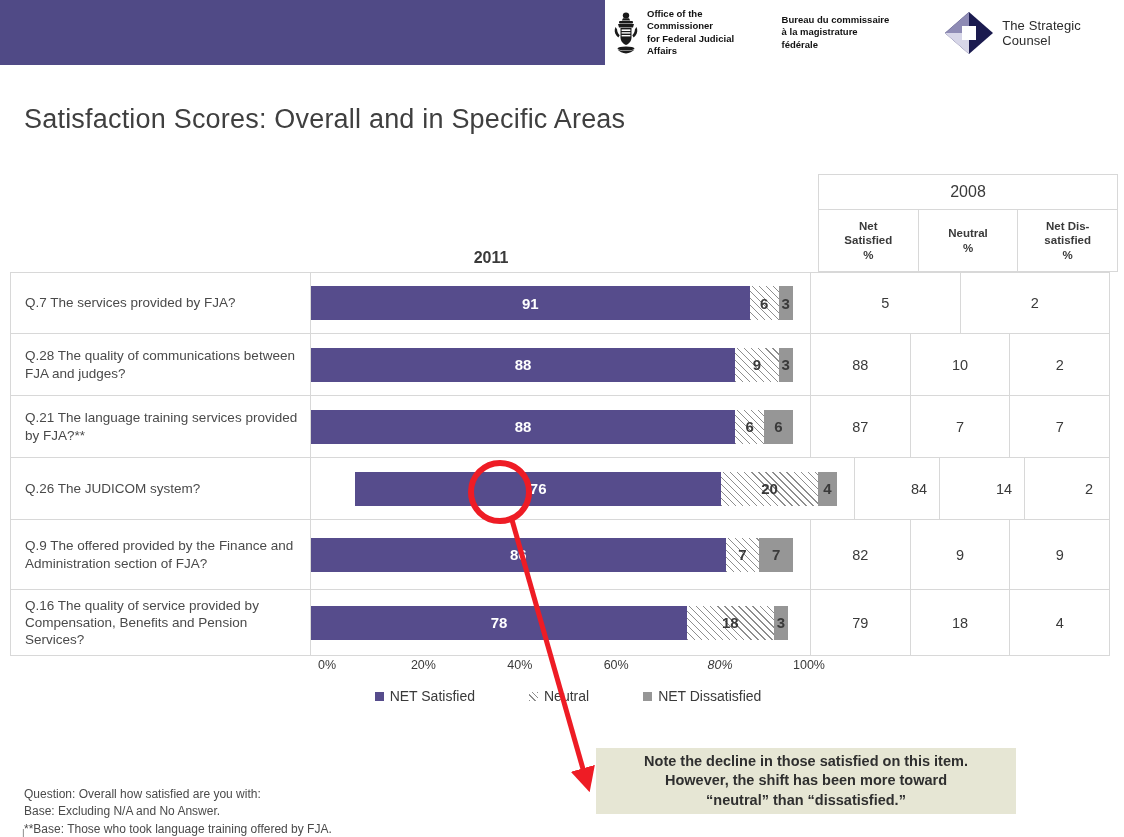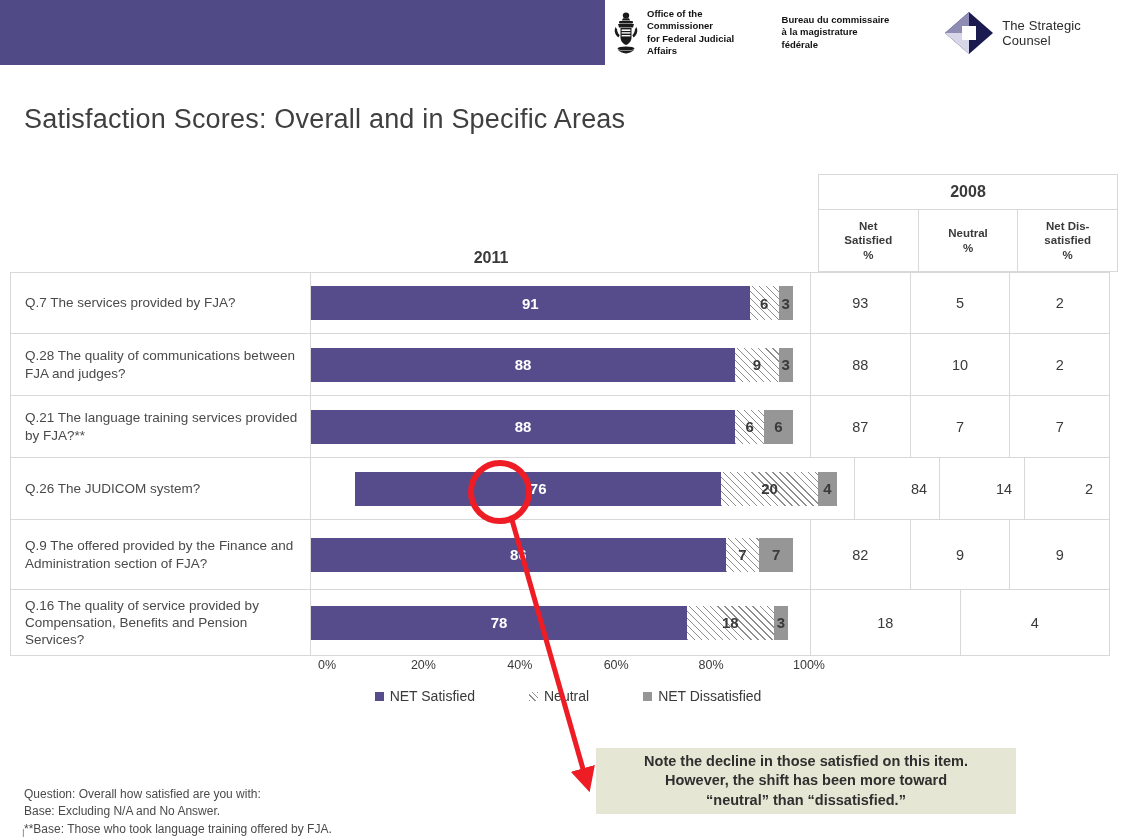--- a/index.html
+++ b/index.html
@@ -75,21 +75,21 @@
   .grp-2008 {
     position: absolute;
     left: 818px; top: 174px;
     width: 300px; height: 36px;
     border: 1px solid #d8d8d8;
     box-sizing: border-box;
     display: flex;
     align-items: center;
     justify-content: center;
     font-size: 16px;
-    font-weight: bold;
+    font-weight: normal;
     color: #3a3a3a;
   }
   .sub-2008 {
     position: absolute;
     left: 818px; top: 210px;
     width: 300px; height: 62px;
     display: flex;
   }
   .sub-2008 .cell {
     flex: 1 1 0;
@@ -337,21 +337,20 @@
             <span>91</span>
           </div>
           <div class="seg seg-neu" style="width: 6%;">
             <span>6</span>
           </div>
           <div class="seg seg-dis" style="width: 3%;">
             <span>3</span>
           </div>
         </div>
       </div>
-      <div class="c-num">93</div>
       <div class="c-num">5</div>
       <div class="c-num">2</div>
     </div>
     <div class="grow" style="height: 62px;">
       <div class="c-label">Q.28 The quality of communications between FJA and judges?</div>
       <div class="c-chart">
         <div class="bar-track">
           <div class="seg seg-sat" style="width: 88%;">
             <span>88</span>
           </div>
@@ -432,31 +431,32 @@
             <span>78</span>
           </div>
           <div class="seg seg-neu" style="width: 18%;">
             <span>18</span>
           </div>
           <div class="seg seg-dis" style="width: 3%;">
             <span>3</span>
           </div>
         </div>
       </div>
+      <div class="c-num">79</div>
       <div class="c-num">18</div>
       <div class="c-num">4</div>
     </div>
   </div>
 
 <div class="axis" id="axis">
     <span class="tick" style="left: 9px;">0%</span>
     <span class="tick" style="left: 105.4px;">20%</span>
     <span class="tick" style="left: 201.8px;">40%</span>
     <span class="tick" style="left: 298.2px;">60%</span>
-    <span class="tick" style="left: 393px;">80%</span>
+    <span class="tick" style="left: 402px; font-style: italic;">80%</span>
     <span class="tick" style="left: 491px;">100%</span>
   </div>
 
 <div class="legend">
   <div class="leg-item">
     <span class="swatch sw-sat"></span>
     <span>NET Satisfied</span>
   </div>
   <div class="leg-item">
     <span class="swatch sw-neu"></span>

